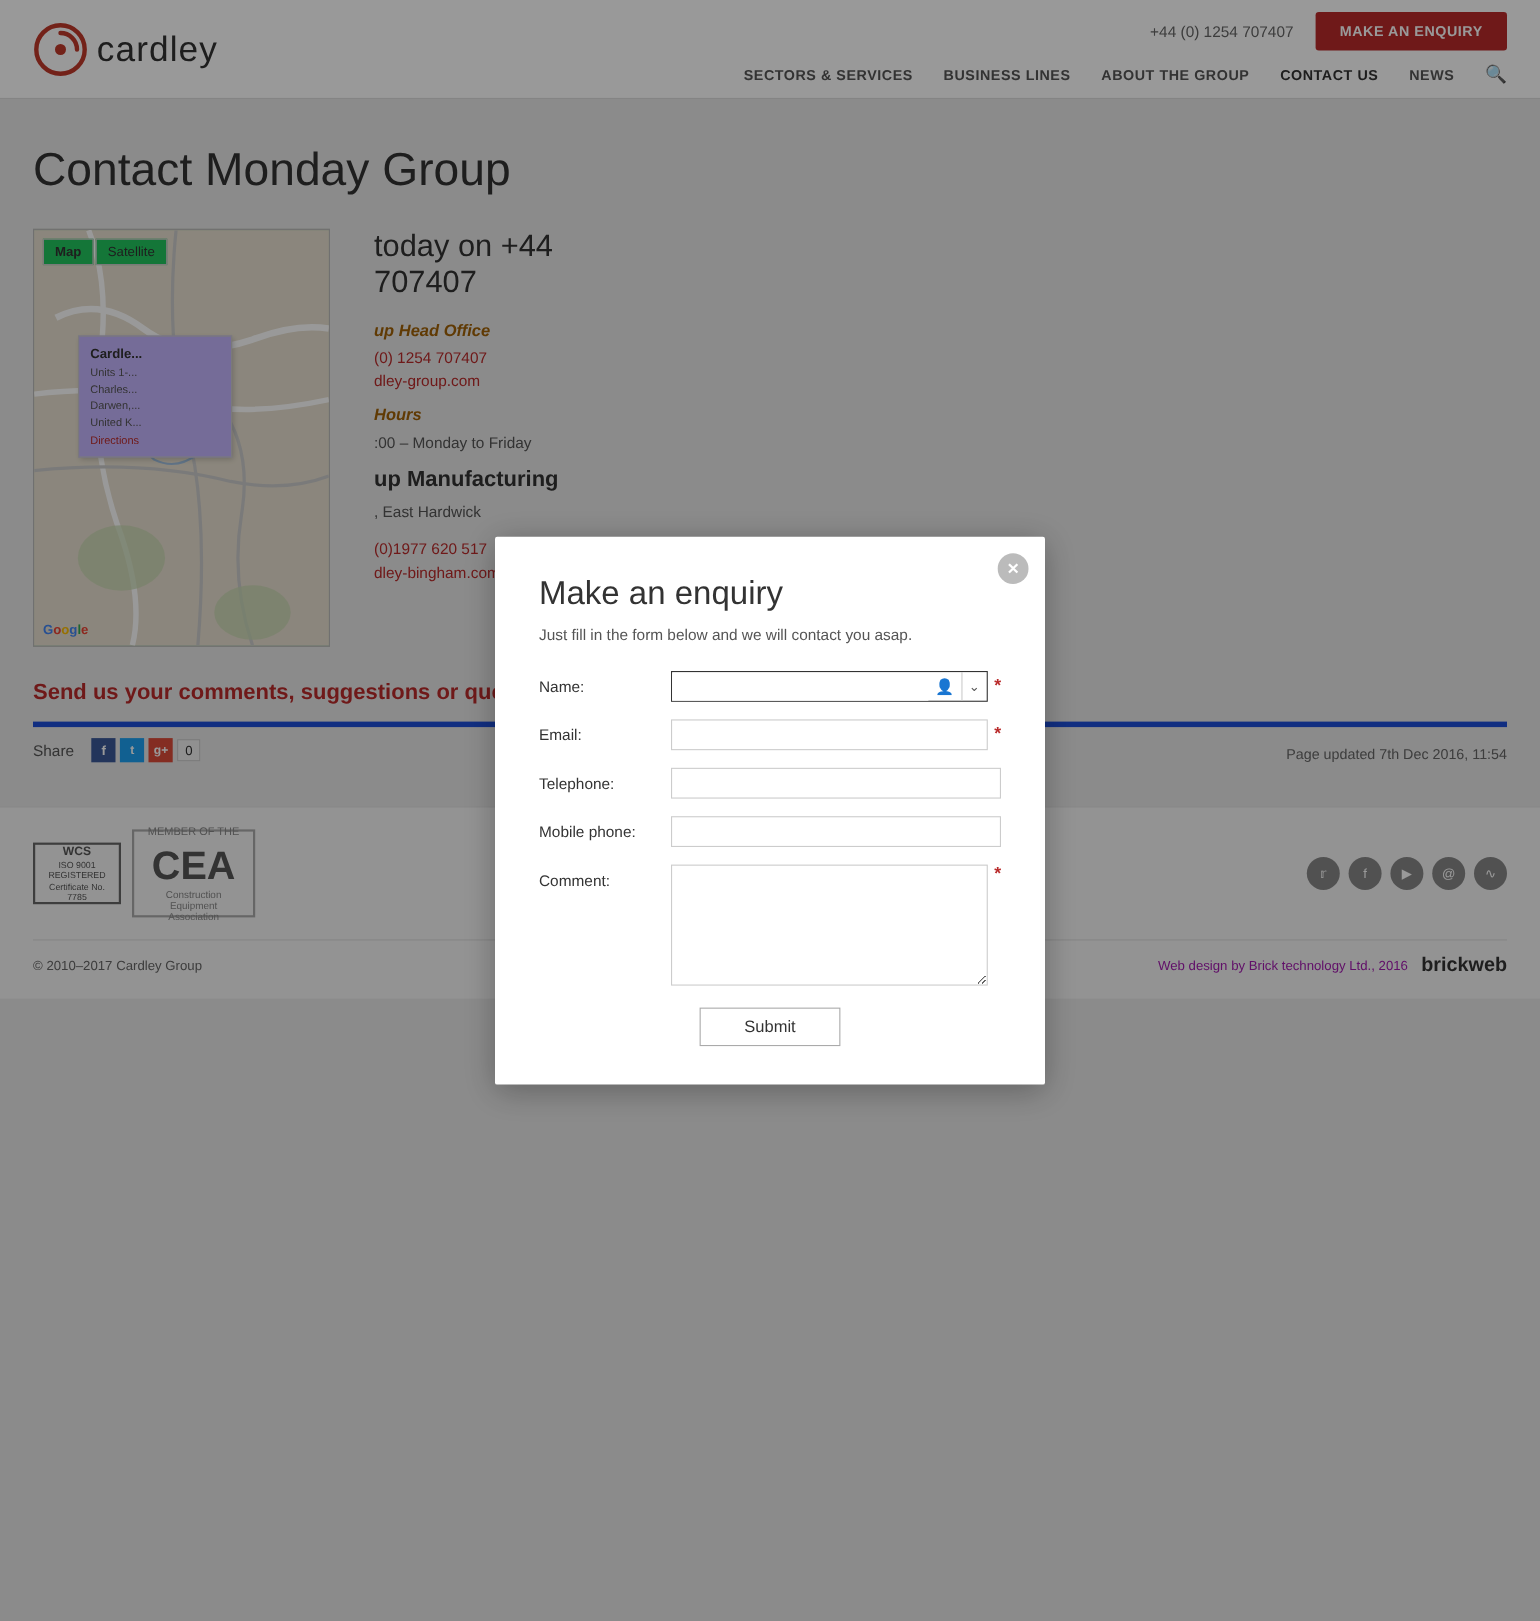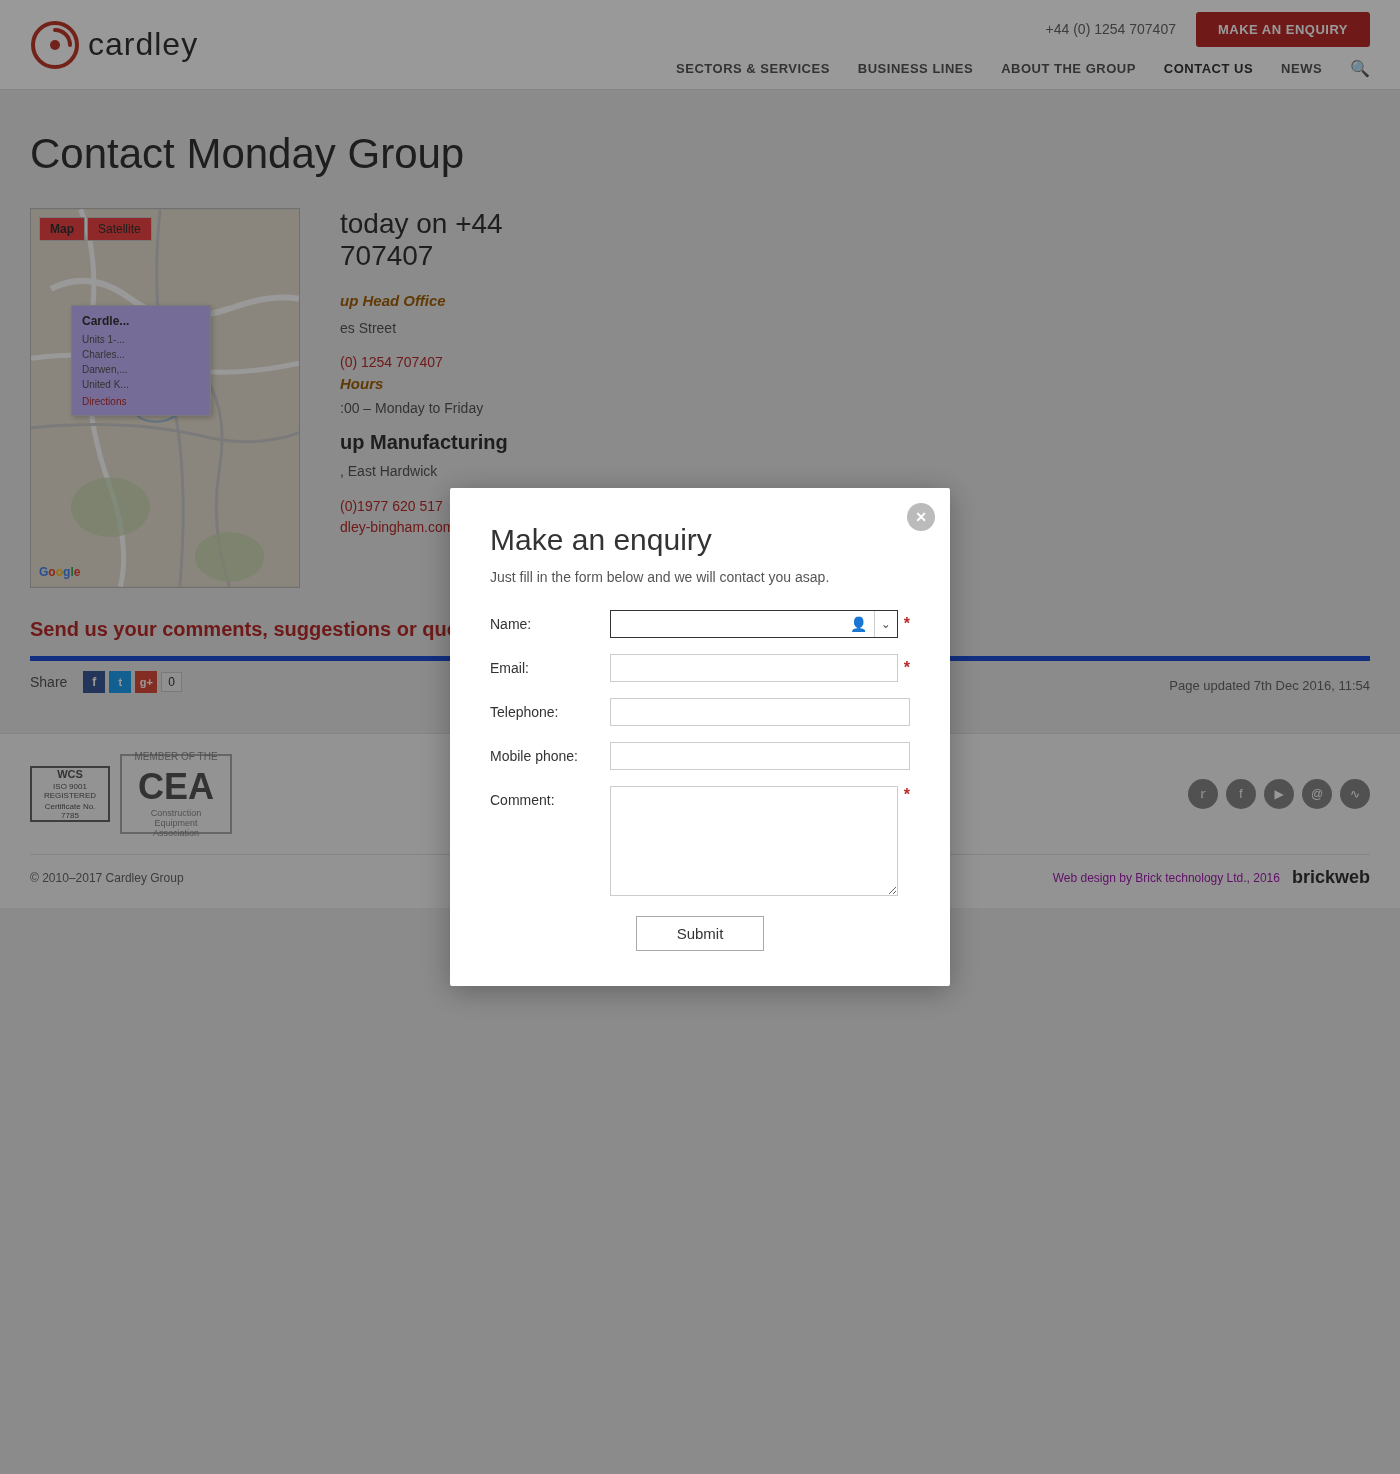--- a/index.html
+++ b/index.html
@@ -96,21 +96,21 @@
     }
     .map-controls {
       position: absolute;
       top: 8px;
       left: 8px;
       display: flex;
       gap: 2px;
       z-index: 2;
     }
     .map-btn {
-      background: #ef4444;
+      background: #22c55e;
       border: 1px solid #ccc;
       padding: 4px 10px;
       font-size: 12px;
       cursor: pointer;
       color: #333;
     }
     .map-btn.active {
       font-weight: bold;
     }
     
@@ -525,23 +525,25 @@
         <span>G</span><span>o</span><span>o</span><span>g</span><span>l</span><span>e</span>
       </div>
     </div>
 
     <div class="contact-info">
       <div class="contact-phone-large">
         <span>today on +44</span><br>
         <span>707407</span>
       </div>
       <div class="contact-section-title">up Head Office</div>
-      <div class="contact-address">es Street</div>
       <div style="margin-bottom:5px;">
         <a class="contact-link">(0) 1254 707407</a>
+      </div>
+      <div style="margin-bottom:15px;">
+        <a class="contact-link">dley-group.com</a>
       </div>
       <div class="contact-section-title">Hours</div>
       <div class="contact-hours">:00 – Monday to Friday</div>
       <div class="contact-section-title2">up Manufacturing</div>
       <div class="contact-address">, East Hardwick</div>
       <div style="margin-bottom:5px;">
         <a class="contact-link">(0)1977 620 517</a>
       </div>
       <div>
         <a class="contact-link">dley-bingham.com</a>

